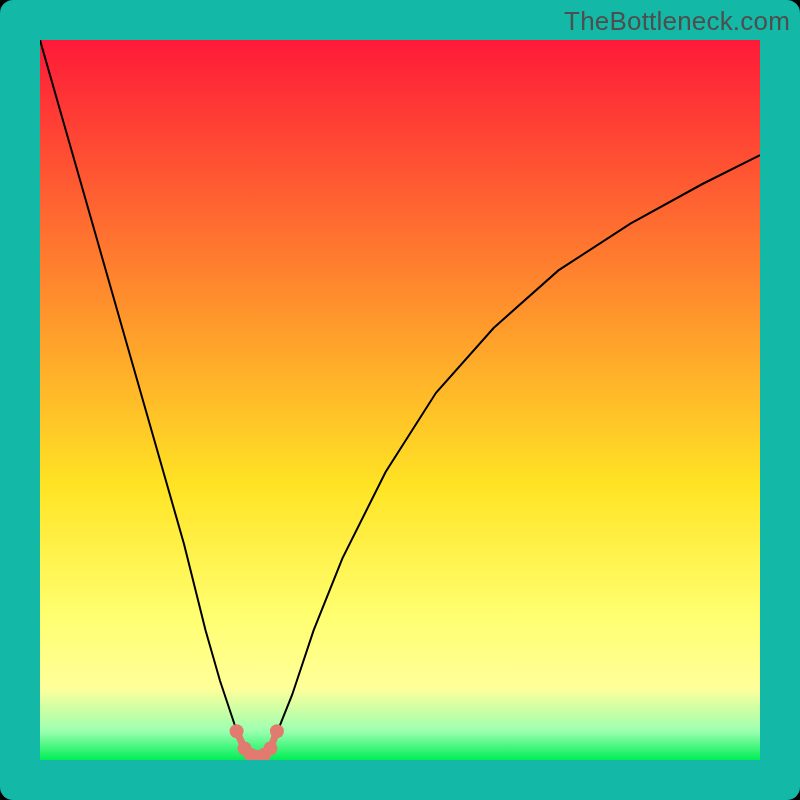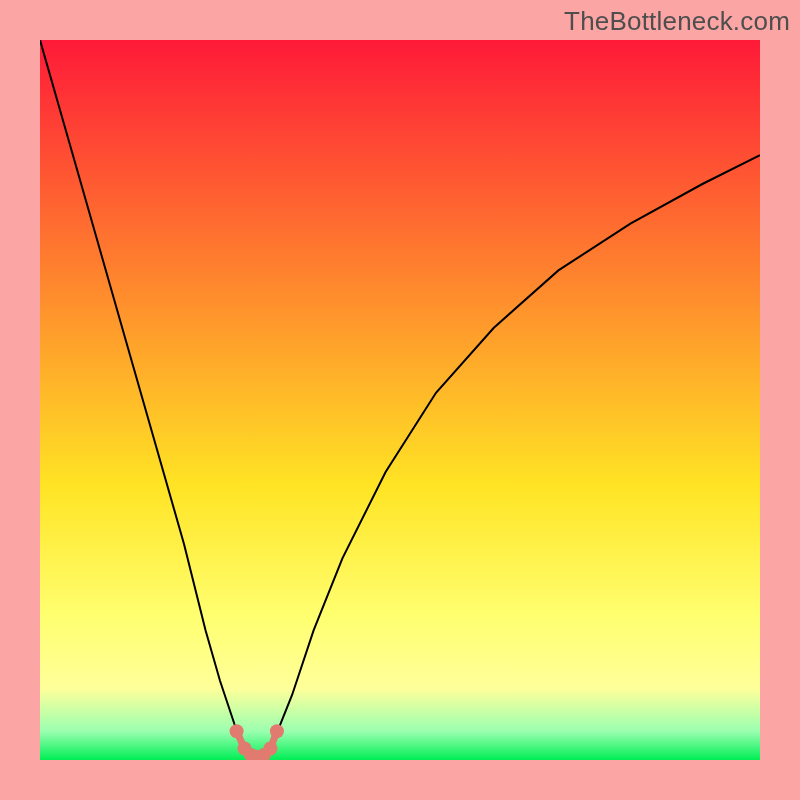--- a/index.html
+++ b/index.html
@@ -10,21 +10,22 @@
     overflow: hidden;
     background: #000;
     font-family: Arial, Helvetica, sans-serif;
   }
   .frame {
     position: absolute;
     left: 0;
     top: 0;
     width: 800px;
     height: 800px;
-    background: #fca5a5;
+    background: #14b8a6;
+    border-radius: 13px;
   }
   .plot-area {
     position: absolute;
     left: 40px;
     top: 40px;
     width: 720px;
     height: 720px;
   }
   .watermark {
     position: absolute;

